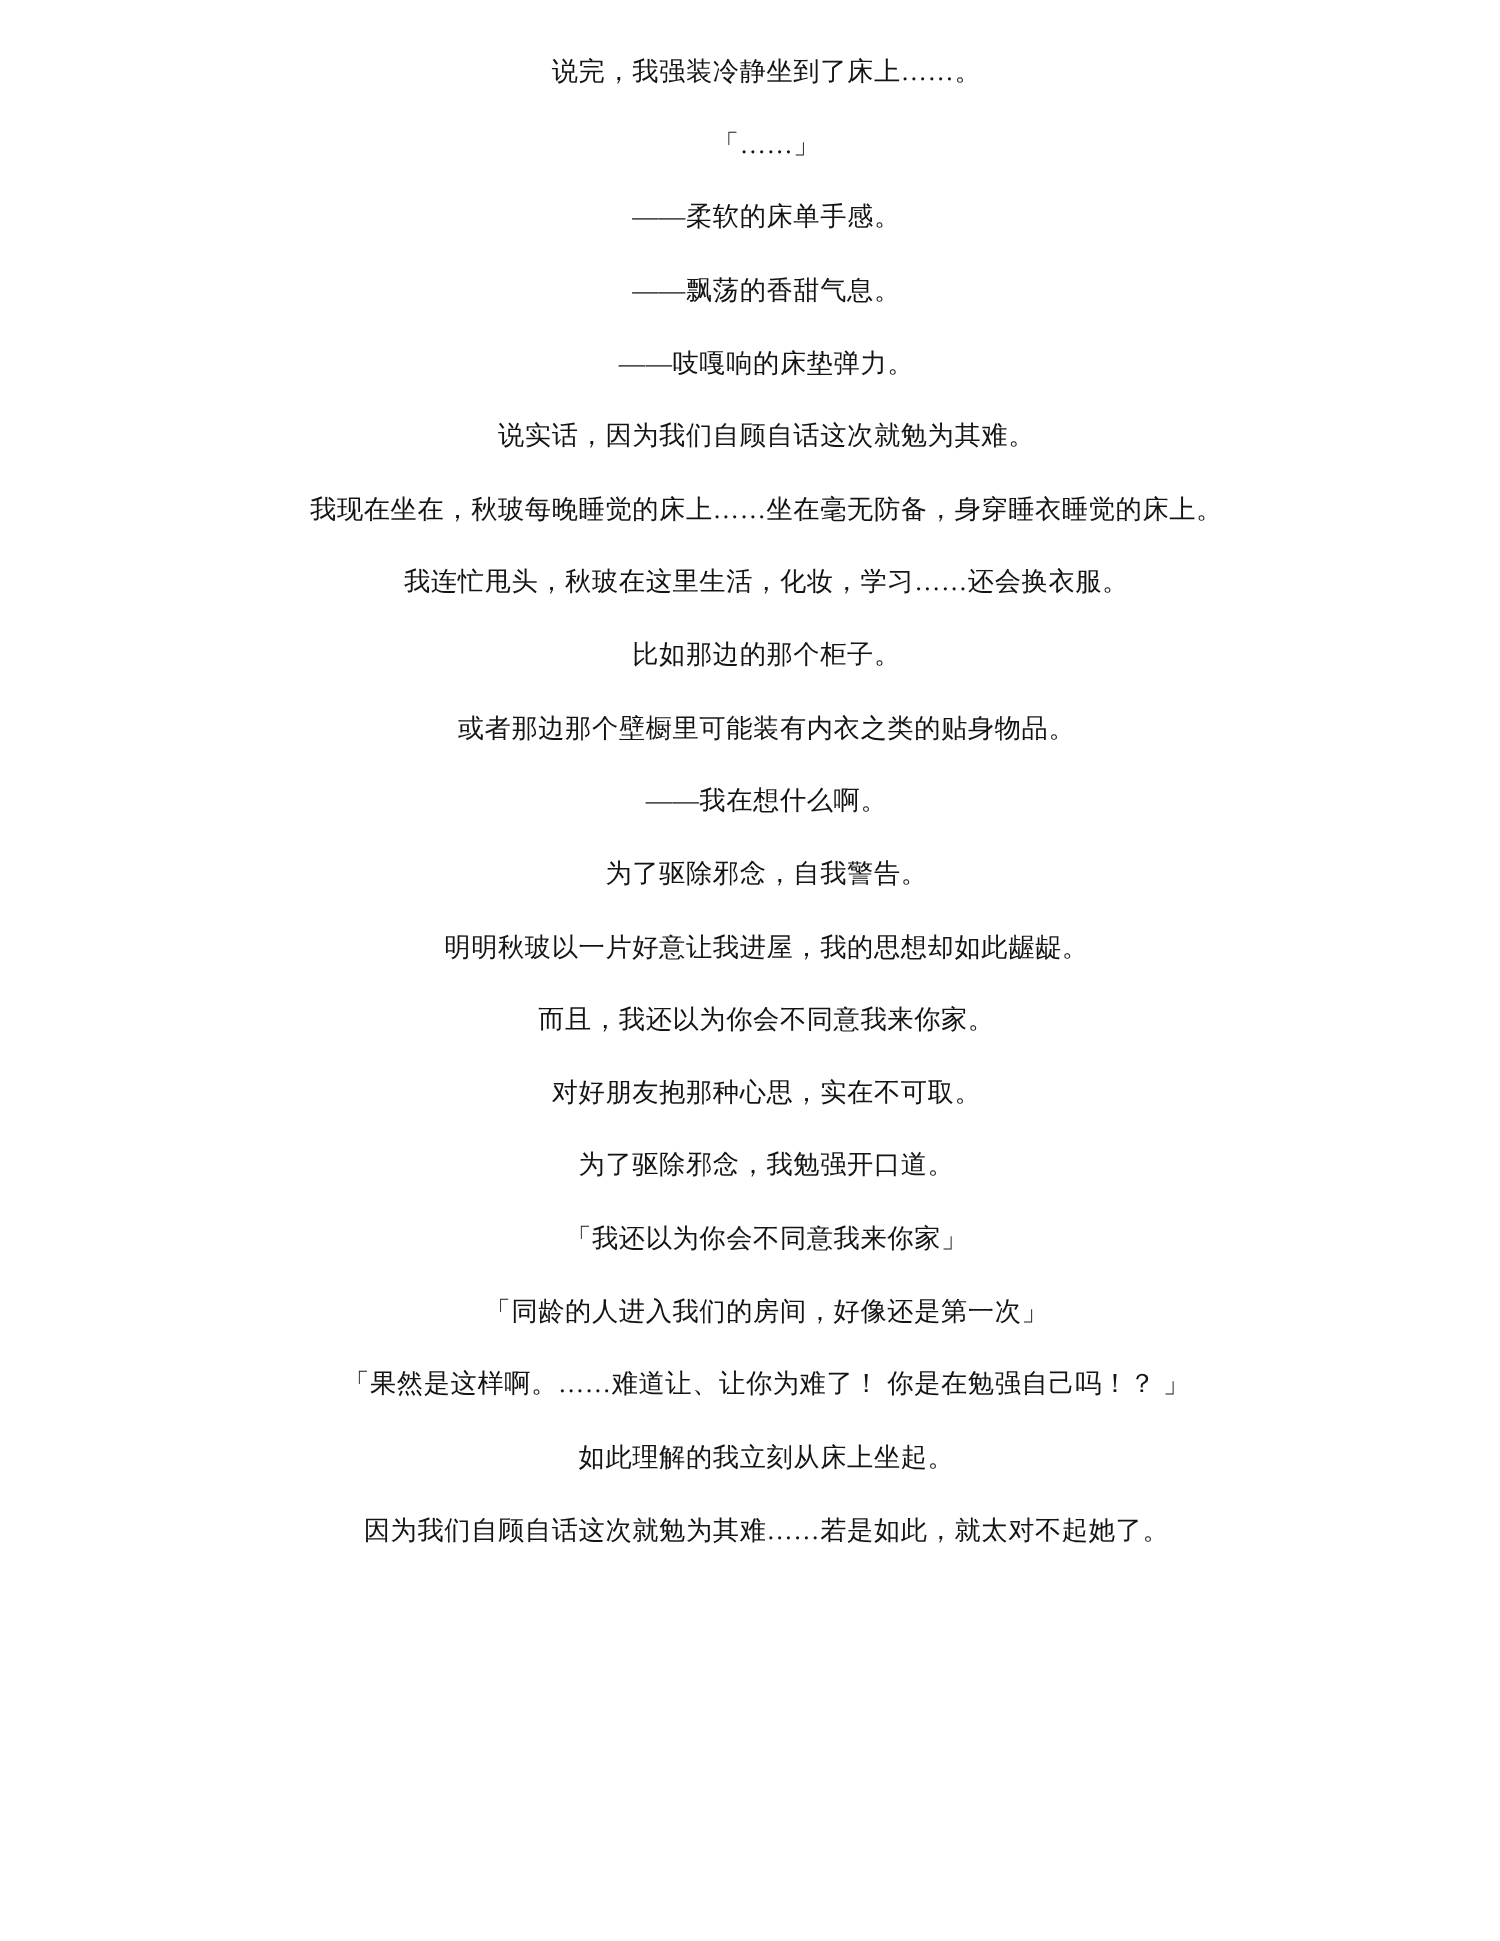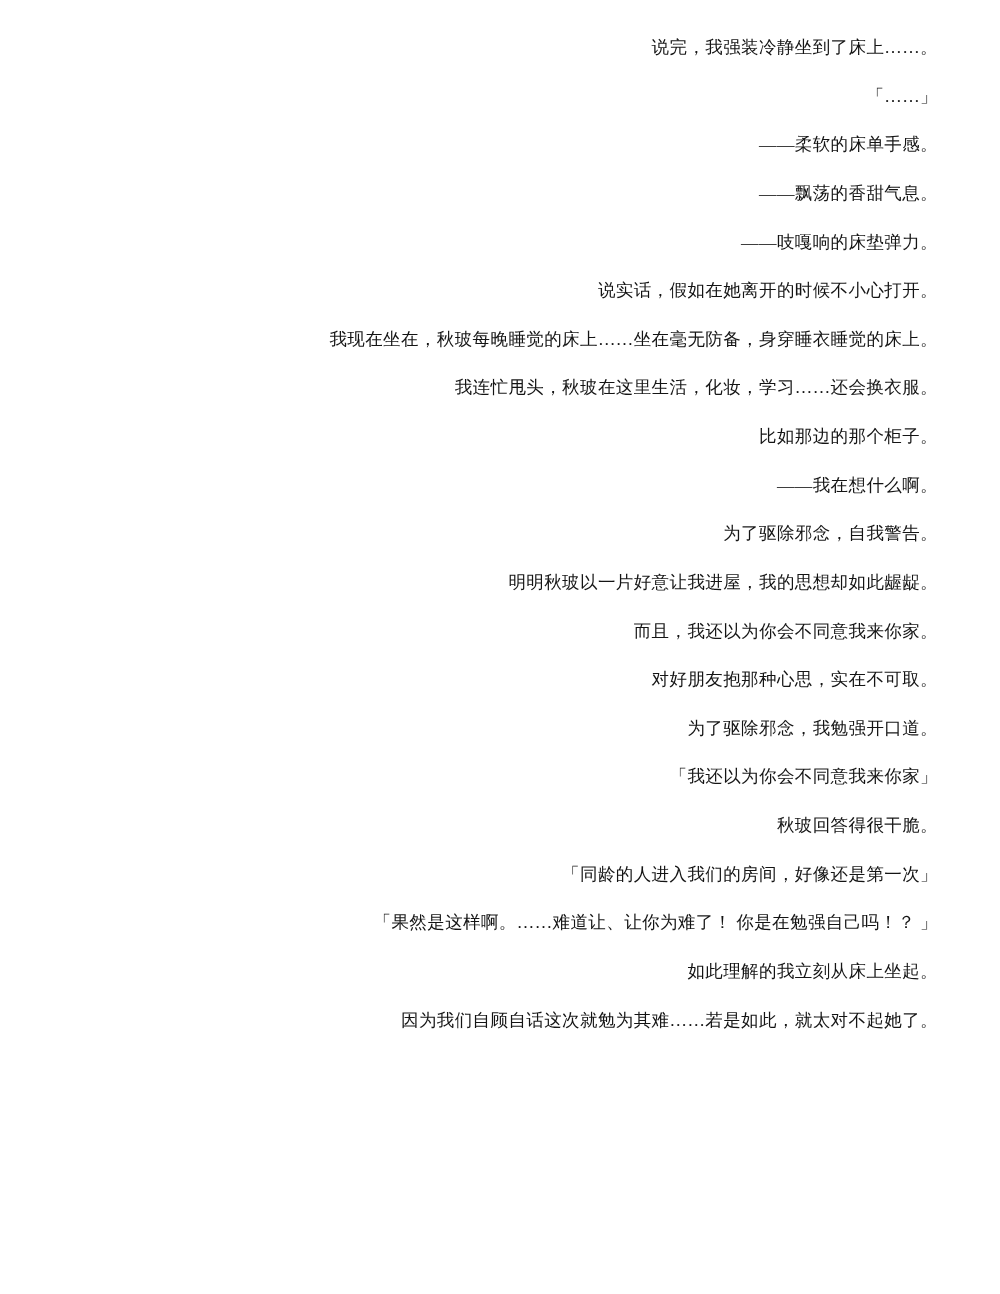--- a/index.html
+++ b/index.html
@@ -22,48 +22,48 @@
   }
   .doc-body {
     display: block;
   }
   .para {
     font-size: 17.5px;
     line-height: 1.55;
     margin: 0 0 21.5px 0;
     letter-spacing: 0.4px;
     color: #141414;
-    text-align: right;
+    text-align: center;
     white-space: pre-wrap;
   }
   .para.indent {
     text-indent: 0;
   }
 </style>
 </head>
 <body>
 
 <div class="page">
   <div class="doc-body">
     <p class="para">说完，我强装冷静坐到了床上……。</p>
     <p class="para">「……」</p>
     <p class="para">——柔软的床单手感。</p>
     <p class="para">——飘荡的香甜气息。</p>
     <p class="para">——吱嘎响的床垫弹力。</p>
-    <p class="para">说实话，假如在她离开的时候不小心打开。</p>
+    <p class="para">说实话，因为我们自顾自话这次就勉为其难。</p>
     <p class="para">我现在坐在，秋玻每晚睡觉的床上……坐在毫无防备，身穿睡衣睡觉的床上。</p>
     <p class="para">我连忙甩头，秋玻在这里生活，化妆，学习……还会换衣服。</p>
     <p class="para">比如那边的那个柜子。</p>
+    <p class="para">或者那边那个壁橱里可能装有内衣之类的贴身物品。</p>
     <p class="para">——我在想什么啊。</p>
     <p class="para">为了驱除邪念，自我警告。</p>
     <p class="para">明明秋玻以一片好意让我进屋，我的思想却如此龌龊。</p>
     <p class="para">而且，我还以为你会不同意我来你家。</p>
     <p class="para">对好朋友抱那种心思，实在不可取。</p>
     <p class="para">为了驱除邪念，我勉强开口道。</p>
     <p class="para indent">「我还以为你会不同意我来你家」</p>
-    <p class="para">秋玻回答得很干脆。</p>
     <p class="para indent">「同龄的人进入我们的房间，好像还是第一次」</p>
     <p class="para indent">「果然是这样啊。……难道让、让你为难了！ 你是在勉强自己吗！？ 」</p>
     <p class="para">如此理解的我立刻从床上坐起。</p>
     <p class="para">因为我们自顾自话这次就勉为其难……若是如此，就太对不起她了。</p>
 
   </div>
 </div>
 
 </body></html>

